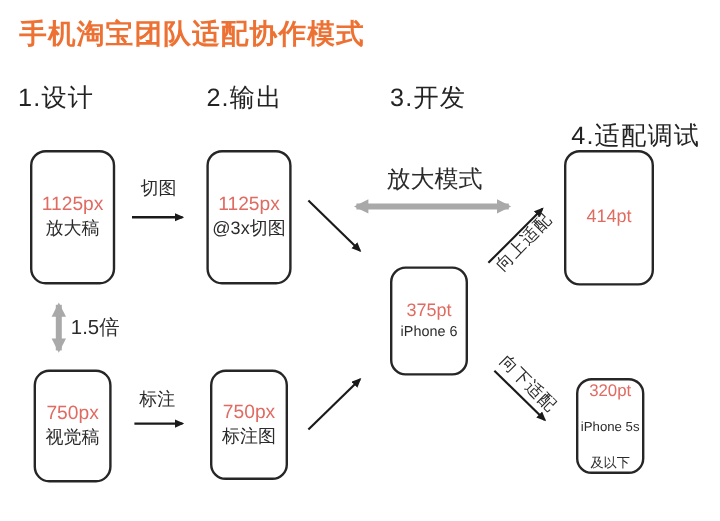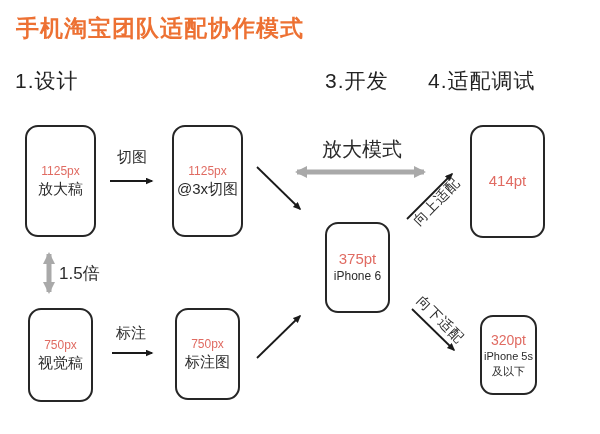--- a/index.html
+++ b/index.html
@@ -9,35 +9,35 @@
     position:relative;overflow:hidden;
   }
   .stage{position:absolute;inset:0;width:600px;height:414px;padding-left:35px;}
   .title{
     position:absolute;left:16px;top:13px;
     font-size:23px;font-weight:bold;color:#ED7133;letter-spacing:1px;
   }
   .col-header{
     position:absolute;top:67px;font-size:21px;color:#232323;letter-spacing:1px;text-align:right;
   }
-  .ch-1{left:15px;} .ch-2{left:172px;} .ch-3{left:325px;} .ch-4{left:428px;}
+  .ch-1{left:15px;} .ch-2{left:172px;} .ch-3{left:325px;} .ch-4{left:476px;margin-top:32px;}
   .phone{
     position:absolute;background:#ffffff;border:2px solid #262626;border-radius:13px;
     display:flex;flex-direction:column;align-items:center;justify-content:center;
     text-align:center;box-sizing:border-box;
   }
-  .phone .val{color:#E06B62;font-size:12px;line-height:1.25;}
+  .phone .val{color:#E06B62;font-size:16px;line-height:1.25;}
   .phone .lbl{color:#2B2B2B;font-size:15px;line-height:1.3;}
   .box-a{left:25px;top:125px;width:71px;height:112px;}
   .box-b{left:172px;top:125px;width:71px;height:112px;}
   .box-c{left:325px;top:222px;width:65px;height:91px;}
   .box-d{left:470px;top:125px;width:75px;height:113px;}
   .box-e{left:28px;top:308px;width:65px;height:94px;}
   .box-f{left:175px;top:308px;width:65px;height:92px;}
-  .box-g{left:480px;top:315px;width:57px;height:80px;}
+  .box-g{left:480px;top:315px;width:57px;height:80px;justify-content:space-between;}
   .box-c .val,.box-d .val{font-size:15px;}
   .box-c .lbl,.box-d .lbl{font-size:12px;}
   .box-g .val{font-size:14px;}
   .box-g .lbl{font-size:11px;}
   svg.arrows{position:absolute;inset:0;pointer-events:none;}
   .arrow-label{
     position:absolute;color:#2B2B2B;font-size:15px;white-space:nowrap;
     transform:translate(-50%,-50%);
   }
   .lab-zoom{font-size:20px;}
@@ -46,20 +46,21 @@
   .lab-down{transform:translate(-50%,-50%) rotate(45deg);font-size:14px;letter-spacing:1px;}
 </style>
 </head>
 <body>
 
 <div class="stage">
 
   <div class="title">手机淘宝团队适配协作模式</div>
 
   <div class="col-header ch-1">1.设计</div>
+  <div class="col-header ch-2">2.输出</div>
   <div class="col-header ch-3">3.开发</div>
   <div class="col-header ch-4">4.适配调试</div>
 
   <svg class="arrows" width="600" height="434" viewBox="0 0 600 434">
     <defs>
       <marker id="ab" orient="auto" markerWidth="9" markerHeight="8" refX="6.5" refY="3.5" markerUnits="userSpaceOnUse">
         <path d="M0,0 L8,3.5 L0,7 z" fill="#1a1a1a"></path>
       </marker>
       <marker id="ag-end" orient="auto" markerWidth="14" markerHeight="14" refX="10" refY="6" markerUnits="userSpaceOnUse">
         <path d="M0,0 L12,6 L0,12 z" fill="#A9A9A9"></path>

